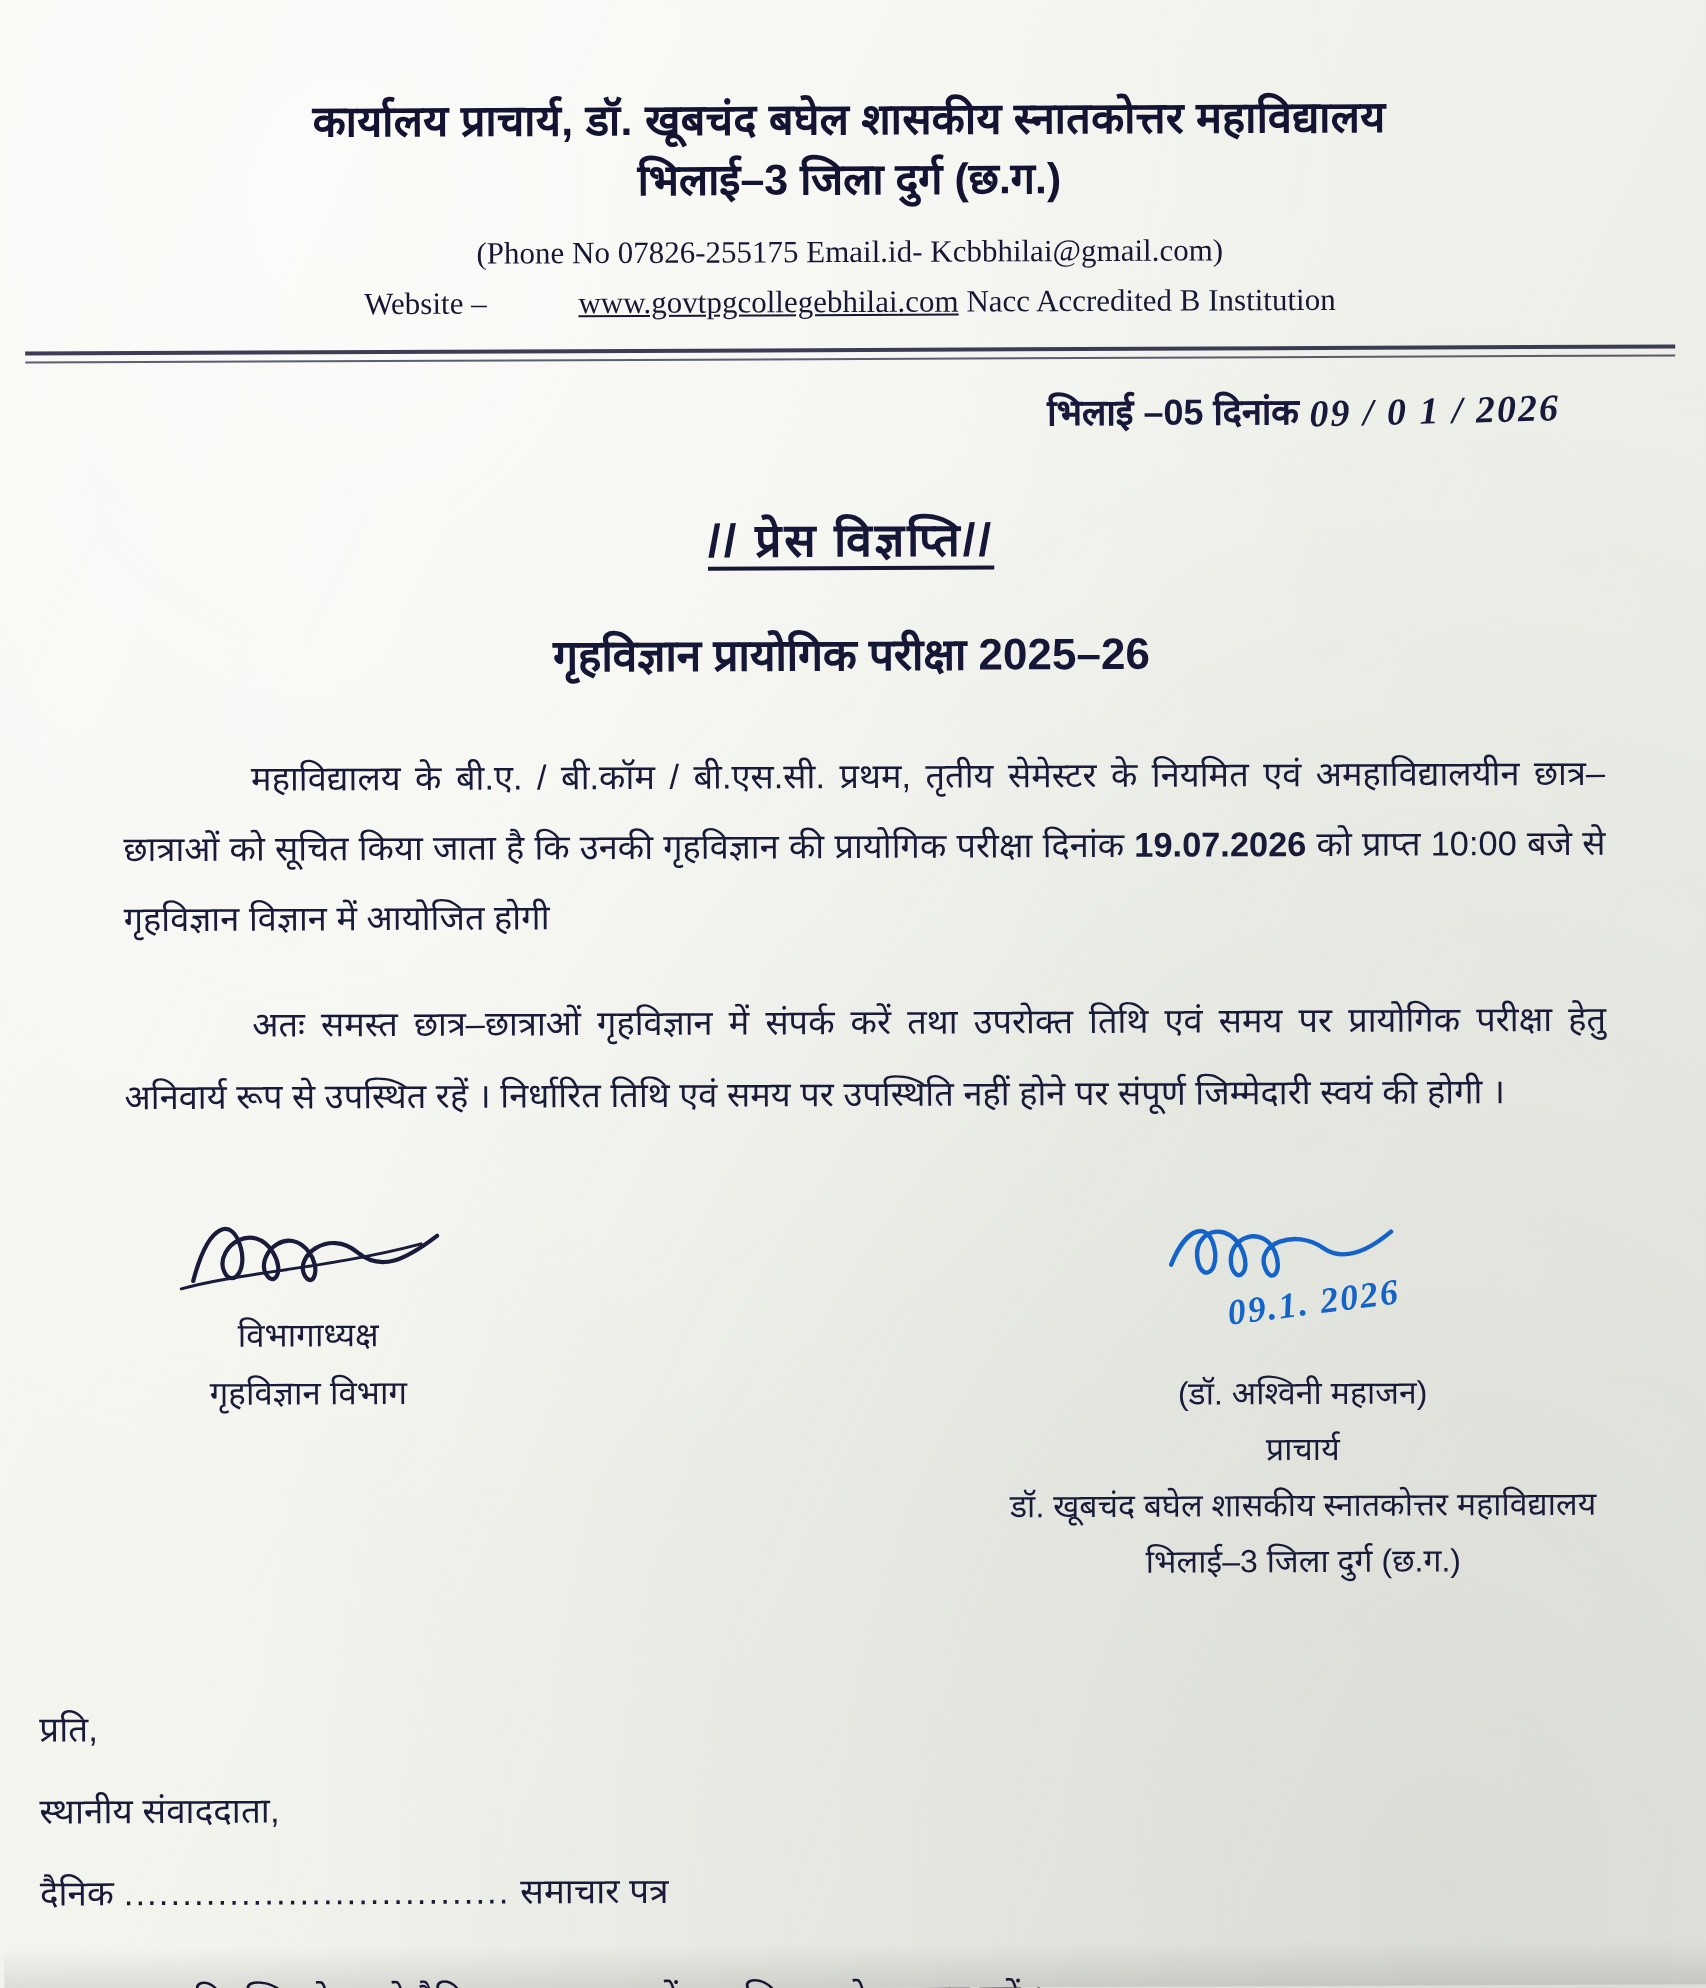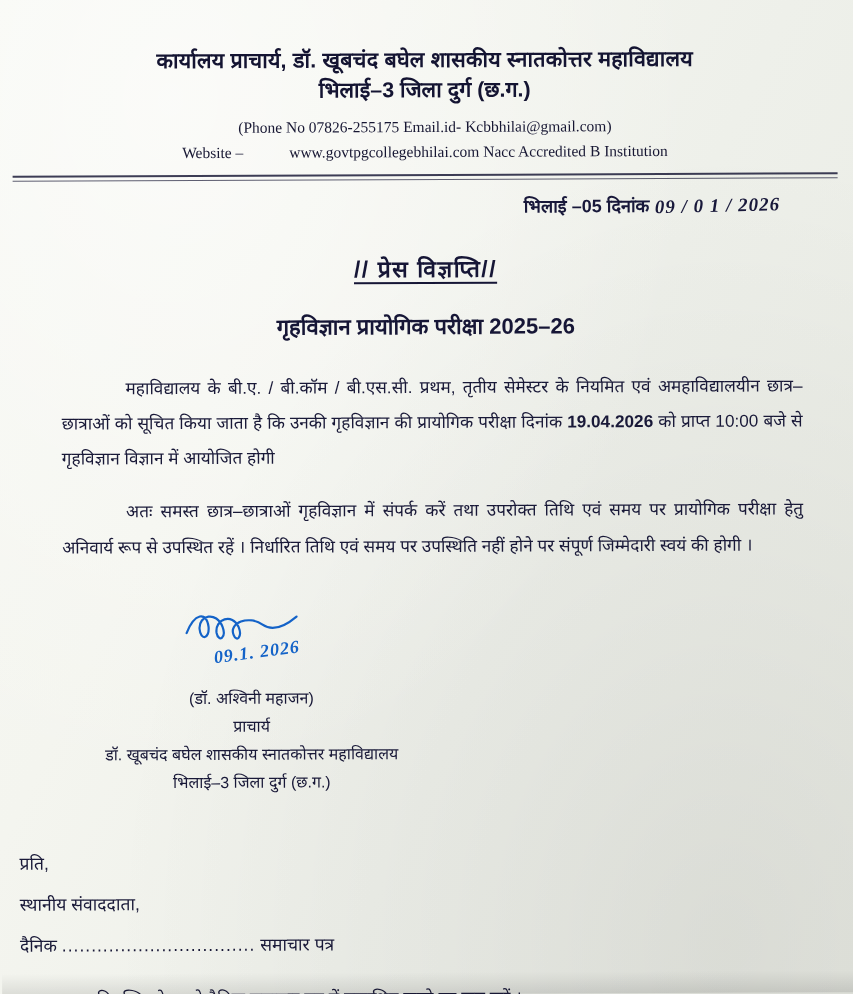--- a/index.html
+++ b/index.html
@@ -69,20 +69,21 @@
     line-height: 1.5;
   }
   .lh-web {
     font-family: "Liberation Serif", serif;
     font-size: 15.5px;
     color: #171733;
     margin-top: 2px;
     line-height: 1.5;
   }
   .lh-web .link {
+    text-decoration: underline;
     margin-left: 42px;
   }
 
   .rule {
     margin: 10px 14px 0 14px;
     height: 2px;
     background: #1b1b38;
     opacity: 0.85;
   }
   .rule.thin {
@@ -244,26 +245,36 @@
   <div class="dateline">
     <span>भिलाई –05 दिनांक</span>
     <span class="handdate">09 / 0 1 / 2026</span>
   </div>
 
   <div class="press-title">// प्रेस विज्ञप्ति//</div>
   <div class="subject-title">गृहविज्ञान प्रायोगिक परीक्षा 2025–26</div>
 
   <div class="body-wrap">
     <div class="para indent">
-      <span>महाविद्यालय के बी.ए. / बी.कॉम / बी.एस.सी. प्रथम, तृतीय सेमेस्टर के नियमित एवं अमहाविद्यालयीन छात्र–छात्राओं को सूचित किया जाता है कि उनकी गृहविज्ञान की प्रायोगिक परीक्षा दिनांक </span><span class="bold-date">19.04.2026</span><span> को प्राप्त 10:00 बजे से गृहविज्ञान विज्ञान में आयोजित होगी</span>
+      <span>महाविद्यालय के बी.ए. / बी.कॉम / बी.एस.सी. प्रथम, तृतीय सेमेस्टर के नियमित एवं अमहाविद्यालयीन छात्र–छात्राओं को सूचित किया जाता है कि उनकी गृहविज्ञान की प्रायोगिक परीक्षा दिनांक </span><span class="bold-date">19.07.2026</span><span> को प्राप्त 10:00 बजे से गृहविज्ञान विज्ञान में आयोजित होगी</span>
     </div>
     <div class="para indent">अतः समस्त छात्र–छात्राओं गृहविज्ञान में संपर्क करें तथा उपरोक्त तिथि एवं समय पर प्रायोगिक परीक्षा हेतु अनिवार्य रूप से उपस्थित रहें । निर्धारित तिथि एवं समय पर उपस्थिति नहीं होने पर संपूर्ण जिम्मेदारी स्वयं की होगी ।</div>
   </div>
 
   <div class="sign-row">
+    <div class="sign-block">
+      <div class="sign-mark">
+        <svg width="150" height="54" viewBox="0 0 150 54" fill="none" aria-hidden="true">
+          <path d="M18 40 C26 10, 38 8, 42 24 C45 37, 36 44, 33 34 C30 23, 48 10, 58 26 C64 36, 58 44, 54 36 C50 26, 66 12, 76 26 C82 34, 78 44, 74 38 C68 28, 86 14, 100 26 C112 36, 124 30, 140 18" stroke="#1a1a3a" stroke-width="2.1" stroke-linecap="round"></path>
+          <path d="M12 44 C40 36, 86 34, 132 22" stroke="#1a1a3a" stroke-width="1.5" stroke-linecap="round"></path>
+        </svg>
+      </div>
+      <div>विभागाध्यक्ष</div>
+      <div>गृहविज्ञान विभाग</div>
+    </div>
 
     <div class="sign-block right">
       <div class="sign-mark">
         <svg width="170" height="54" viewBox="0 0 170 54" fill="none" aria-hidden="true">
           <path d="M20 34 C28 14, 40 12, 42 28 C43 40, 34 42, 33 30 C32 16, 50 12, 56 28 C60 39, 52 44, 50 34 C48 20, 66 14, 72 28 C76 38, 70 44, 67 36 C62 24, 82 16, 96 26 C106 33, 118 28, 130 18" stroke="#1463c8" stroke-width="2.2" stroke-linecap="round"></path>
         </svg>
       </div>
       <div class="sign-date-ink">09.1. 2026</div>
       <div>(डॉ. अश्विनी महाजन)</div>
       <div>प्राचार्य</div>

